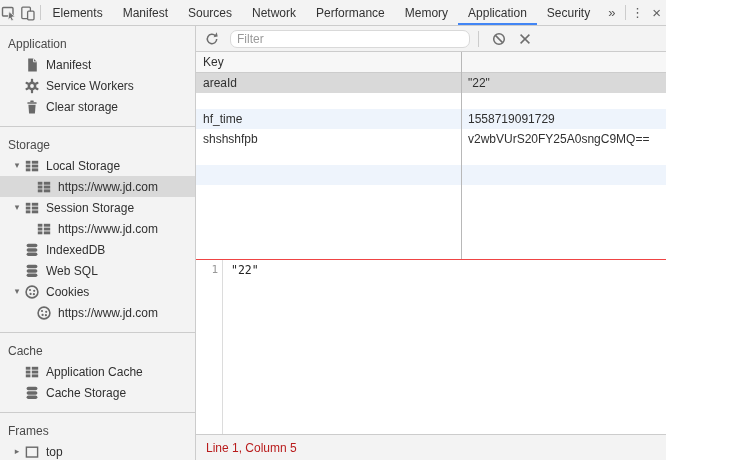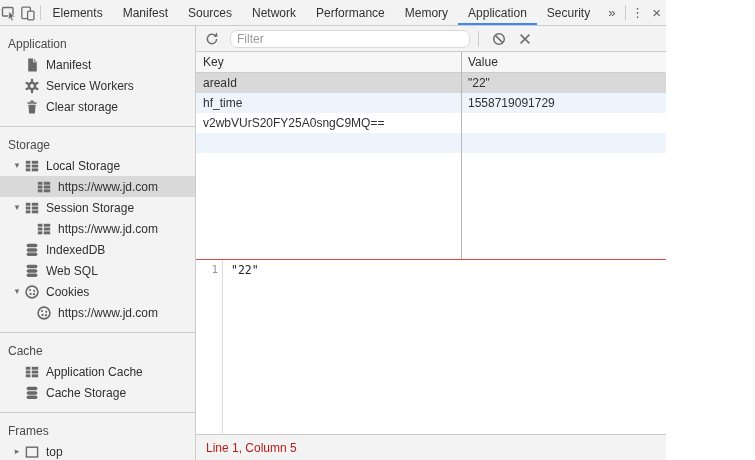--- a/index.html
+++ b/index.html
@@ -82,21 +82,21 @@
   
   .grid { flex:0 0 208px; display:flex; flex-direction:column; border-bottom:1px solid #ef4444; position:relative; background:#fff; }
   .grid-coldivider { position:absolute; left:265px; top:0; bottom:0; width:1px; background:#b8b8b8; z-index:2; }
   .grid-header { height:21px; flex:0 0 21px; display:flex; background:#f7f7f7; border-bottom:1px solid #ccc; align-items:center; color:#303030; }
   .gh-key { width:265px; flex:0 0 265px; padding-left:7px; }
   .gh-value { flex:1; padding-left:7px; }
   .grid-row { height:20px; display:flex; align-items:center;justify-content:space-between; }
   .gr-key { width:265px; flex:0 0 265px; padding-left:7px; overflow:hidden; white-space:nowrap; }
   .gr-value { flex:1; padding-left:7px; overflow:hidden; white-space:nowrap; }
   .grid-row.selected { background:#d9d9d9; }
-  .grid-row.stripe { background:#eef4fc; }
+  .grid-row.stripe { background:#eef4fc;margin-top:16px; }
   .grid-fill { flex:1; background:#fff; }
 
   
   .preview { flex:1; display:flex; background:#fff; min-height:0; }
   .gutter {
     width:27px; flex:0 0 27px; border-right:1px solid #dcdcdc;
     text-align:right; padding:3px 4px 0 0; color:#999;
     font-family:"DejaVu Sans Mono","Liberation Mono",monospace; font-size:11px;
   }
   .code {
@@ -359,31 +359,31 @@
           <svg width="16" height="16">
               <use href="#sym-x"></use>
             </svg>
         </div>
       </div>
 
       <div class="grid">
         <div class="grid-coldivider"></div>
         <div class="grid-header">
           <div class="gh-key">Key</div>
-          <div class="gh-value">Value</div>
         </div>
         <div class="grid-row selected">
           <div class="gr-key">areaId</div>
           <div class="gr-value">"22"</div>
         </div>
         <div class="grid-row stripe">
           <div class="gr-key">hf_time</div>
           <div class="gr-value">1558719091729</div>
         </div>
         <div class="grid-row">
+          <div class="gr-key">shshshfpb</div>
           <div class="gr-value">v2wbVUrS20FY25A0sngC9MQ==</div>
         </div>
         <div class="grid-row stripe"></div>
         <div class="grid-fill"></div>
       </div>
 
       <div class="preview">
         <div class="gutter">
           <span>1</span>
         </div>

